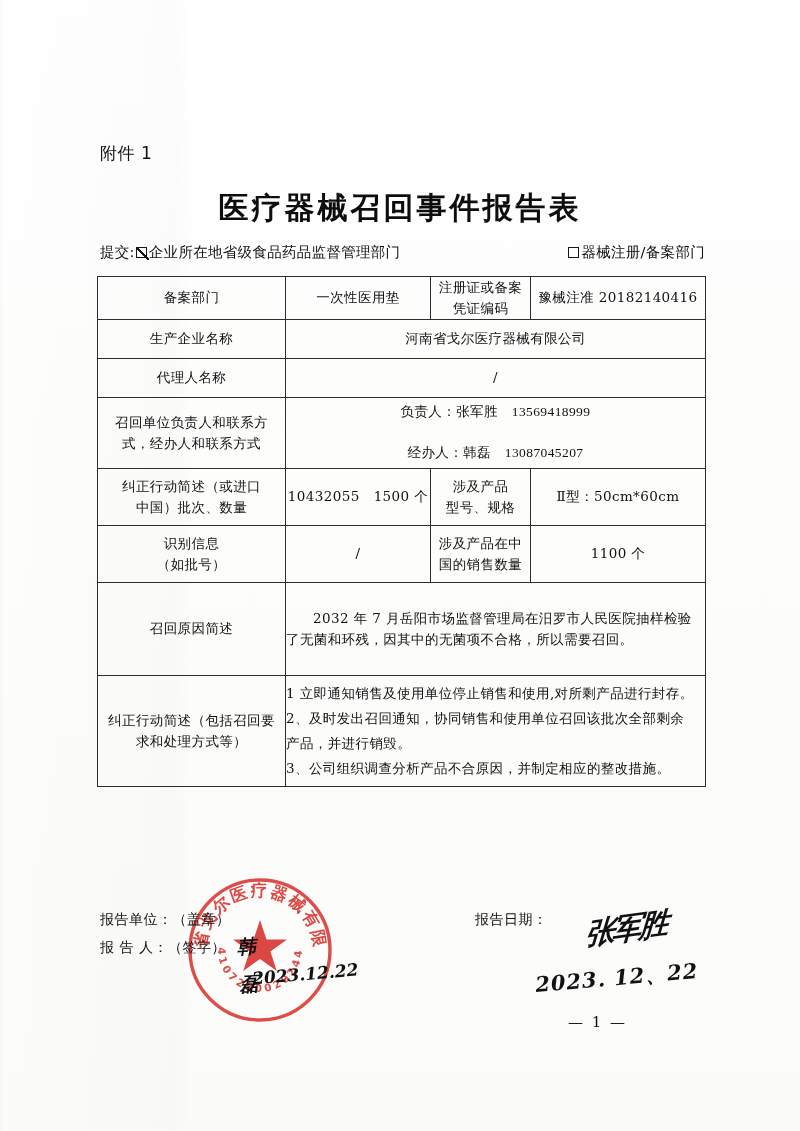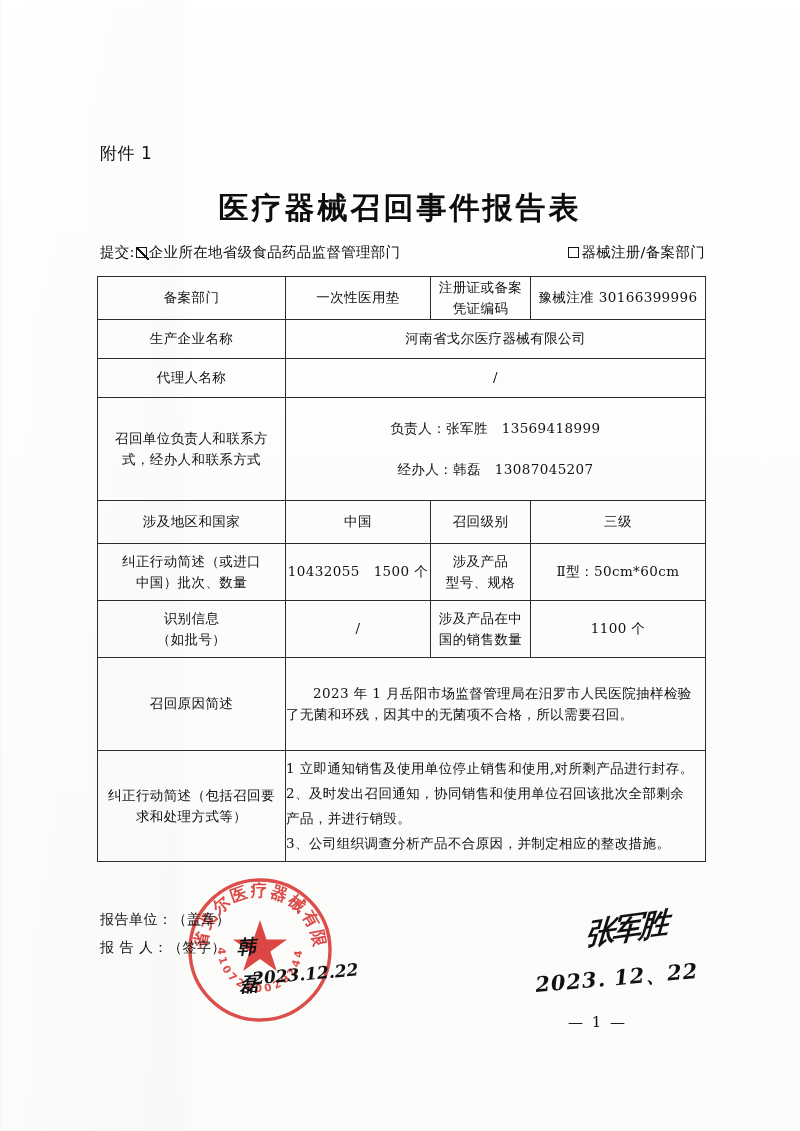--- a/index.html
+++ b/index.html
@@ -145,21 +145,22 @@
   .para .ln {
     display: block;
   }
   .contact-block {
     padding: 10px 0 12px 0;
     text-align: center;
     line-height: 1.6;
   }
   .contact-block .cl {
     display: block;
-    margin: 20px 0;
+    margin: 4px 0;
+    font-family: Liberation Serif, serif;
   }
   .contact-block .cl.second {
     margin-top: 20px;
   }
 
   
   .footer {
     position: absolute;
     left: 100px;
     top: 905px;
@@ -273,21 +274,21 @@
     </colgroup>
     <tbody>
 
       <tr>
         <td class="c-label" style="height:40px">备案部门</td>
         <td class="c-val">一次性医用垫</td>
         <td class="c-val two-line">
           <span style="display:block">注册证或备案</span>
           <span style="display:block">凭证编码</span>
         </td>
-        <td class="c-val">豫械注准 30166399996</td>
+        <td class="c-val">豫械注准 20182140416</td>
       </tr>
 
       <tr>
         <td class="c-label" style="height:38px">生产企业名称</td>
         <td class="c-val" colspan="3">河南省戈尔医疗器械有限公司</td>
       </tr>
 
       <tr>
         <td class="c-label" style="height:38px">代理人名称</td>
         <td class="c-val" colspan="3">/</td>
@@ -298,26 +299,20 @@
           <span style="display:block">召回单位负责人和联系方</span>
           <span style="display:block">式，经办人和联系方式</span>
         </td>
         <td class="contact-block" colspan="3">
           <span class="cl">负责人：张军胜　13569418999</span>
           <span class="cl second">经办人：韩磊　13087045207</span>
         </td>
       </tr>
 
 
-      <tr>
-        <td class="c-label" style="height:42px">涉及地区和国家</td>
-        <td class="c-val">中国</td>
-        <td class="c-val">召回级别</td>
-        <td class="c-val">三级</td>
-      </tr>
 
       <tr>
         <td class="c-label two-line" style="height:56px">
           <span style="display:block">纠正行动简述（或进口</span>
           <span style="display:block">中国）批次、数量</span>
         </td>
         <td class="c-val">10432055　1500 个</td>
         <td class="c-val two-line">
           <span style="display:block">涉及产品</span>
           <span style="display:block">型号、规格</span>
@@ -334,21 +329,21 @@
         <td class="c-val two-line">
           <span style="display:block">涉及产品在中</span>
           <span style="display:block">国的销售数量</span>
         </td>
         <td class="c-val">1100 个</td>
       </tr>
 
       <tr>
         <td class="c-label" style="height:92px">召回原因简述</td>
         <td class="para" colspan="3">
-          <span class="indent">2023 年 1 月岳阳市场监督管理局在汨罗市人民医院抽样检验</span>
+          <span class="indent">2032 年 7 月岳阳市场监督管理局在汨罗市人民医院抽样检验</span>
           <span class="ln">了无菌和环残，因其中的无菌项不合格，所以需要召回。</span>
         </td>
       </tr>
 
       <tr>
         <td class="c-label two-line" style="height:110px">
           <span style="display:block">纠正行动简述（包括召回要</span>
           <span style="display:block">求和处理方式等）</span>
         </td>
         <td class="para" colspan="3" style="line-height:1.85">
@@ -380,19 +375,20 @@
 
   <div class="footer">
     <div class="f-left">
       <div class="f-line"><span>报告单位：</span><span>（盖章）</span></div>
       <div class="f-line"><span>报 告 人：</span><span>（签字）</span></div>
       <span class="hand hand-name-left">韩磊</span>
       <span class="hand hand-date-left">2023.12.22</span>
     </div>
 
     <div class="f-right">
+      <div class="f-line"><span>报告日期：</span></div>
       <span class="hand hand-sign-right">张军胜</span>
       <span class="hand hand-date-right">2023. 12、22</span>
     </div>
 
     <div class="page-num">— 1 —</div>
   </div>
 </div>
 
 </body></html>

